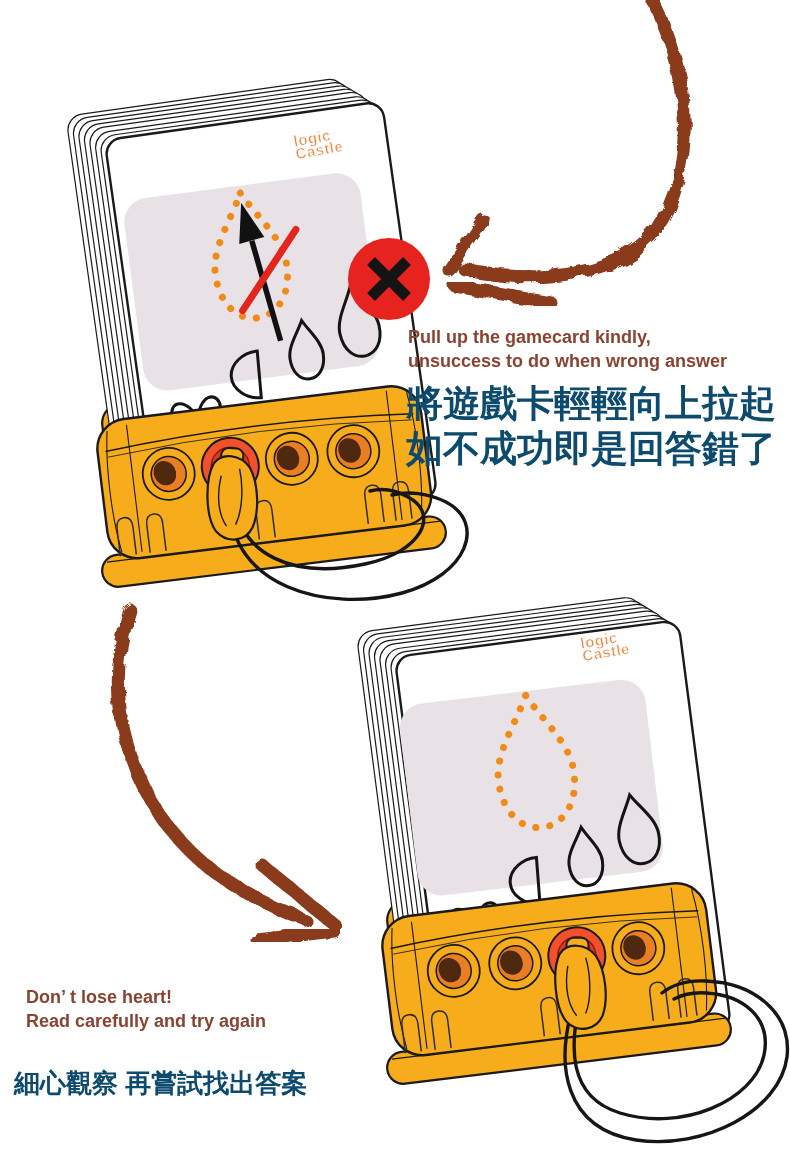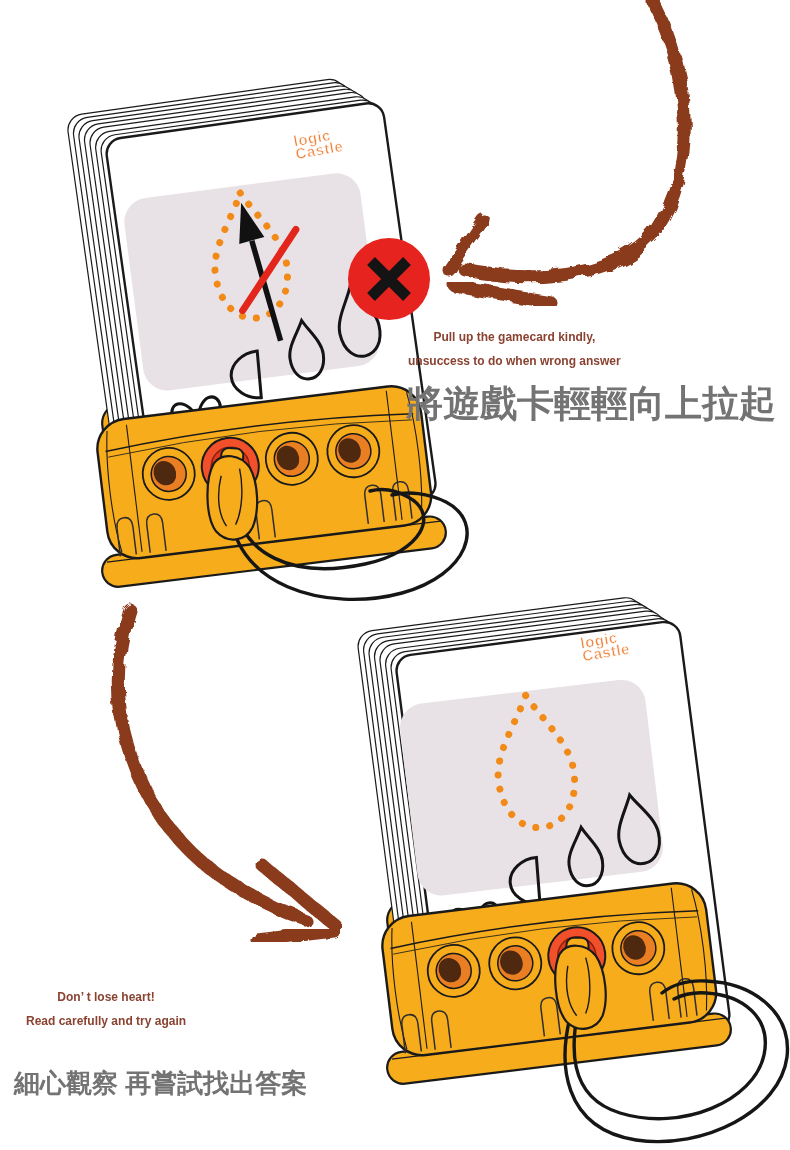--- a/index.html
+++ b/index.html
@@ -2,22 +2,22 @@
 <html><head>
 <meta charset="utf-8">
 <style>
   html,body{margin:0;padding:0;background:#fff;}
   .page{position:relative;width:790px;height:1150px;background:#fff;overflow:hidden;
         font-family:"Liberation Sans","DejaVu Sans",sans-serif;}
   .abs{position:absolute;}
   svg{overflow:visible;display:block;}
 
   
-  .en-text{color:#8a4231;font-weight:bold;font-size:12px;line-height:23.5px;white-space:nowrap;text-align:center;}
-  .zh-text{color:#737373;font-weight:bold;white-space:nowrap;}
+  .en-text{color:#8a4231;font-weight:bold;font-size:18px;line-height:23.5px;white-space:nowrap;}
+  .zh-text{color:#0c4a6e;font-weight:bold;white-space:nowrap;}
   .zh-top{font-size:37px;line-height:45px;}
   .zh-bottom{font-size:26px;line-height:42px;}
 
   
   .stackcard{fill:#ffffff;stroke:#1a1a1a;stroke-width:1.2;}
   .frontcard{fill:#ffffff;stroke:#1a1a1a;stroke-width:2.4;}
   .panel{fill:#e8e1e6;}
   .dotted-drop{fill:none;stroke:#f18a16;stroke-width:7;stroke-dasharray:0.1 14;stroke-linecap:round;}
   .shape-outline{fill:none;stroke:#141414;stroke-width:3;}
   .black-arrow{stroke:#111;stroke-width:5.5;fill:none;}
@@ -173,20 +173,21 @@
       <path class="crayon" d="M 30,286 L 125,302"></path>
     </g>
   </svg>
 
   <div class="abs en-text" style="left:408px;top:326px">
     <div>Pull up the gamecard kindly,</div>
     <div>unsuccess to do when wrong answer</div>
   </div>
   <div class="abs zh-text zh-top" style="left:406px;top:381px">
     <div>將遊戲卡輕輕向上拉起</div>
+    <div>如不成功即是回答錯了</div>
   </div>
 
   <svg class="abs" style="left:85px;top:595px" width="280" height="360">
     <g>
       <path class="crayon" d="M 45,15 C 15,105 45,205 118,268 C 150,294 185,312 220,325"></path>
       <path class="crayon" d="M 177,270 L 251,331"></path>
       <path class="crayon" d="M 172,345 L 249,336"></path>
     </g>
   </svg>
 

